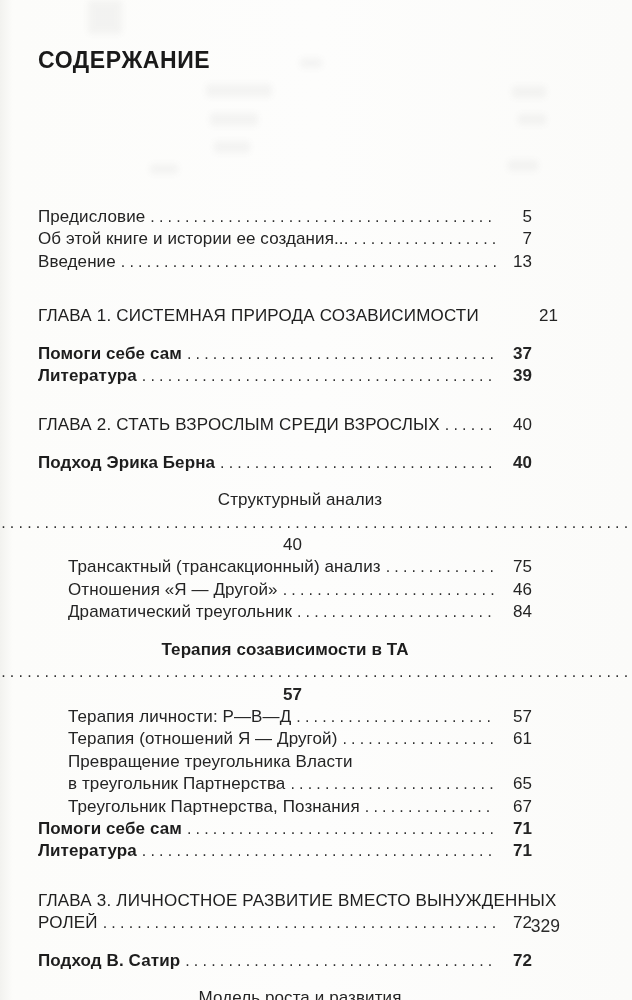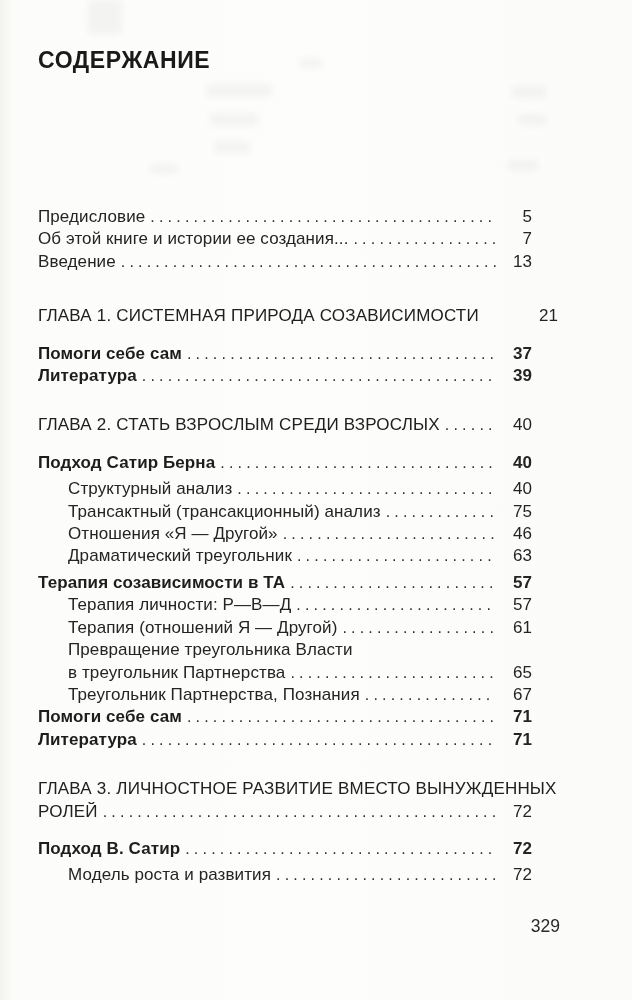--- a/index.html
+++ b/index.html
@@ -51,21 +51,21 @@
   .pagenum{
     flex:0 0 auto;
     min-width:34px;
     text-align:right;
     color:#242424;
   }
   .row.bold .pagenum{font-weight:700;}
   .gap-xl{margin-top:32px;gap:19px;}
   .gap-lg{margin-top:27px;}
   .gap-md{margin-top:15px;}
-  .gap-xs{margin-top:4px;}
+  .gap-xs{margin-top:15px;flex-direction:column;}
   .footer-num{
     position:absolute;
     top:916px;
     right:72px;
     font-size:17.5px;
     color:#2a2a2a;
   }
   
   .ghost{
     position:absolute;
@@ -133,21 +133,21 @@
           <span class="label">Литература</span>
           <span class="leader"></span>
           <span class="pagenum">39</span>
         </div>
         <div class="row chapter gap-lg">
           <span class="label">ГЛАВА 2. СТАТЬ ВЗРОСЛЫМ СРЕДИ ВЗРОСЛЫХ</span>
           <span class="leader"></span>
           <span class="pagenum">40</span>
         </div>
         <div class="row bold gap-md">
-          <span class="label">Подход Сатир Берна</span>
+          <span class="label">Подход Эрика Берна</span>
           <span class="leader"></span>
           <span class="pagenum">40</span>
         </div>
         <div class="row indent gap-xs">
           <span class="label">Структурный анализ</span>
           <span class="leader"></span>
           <span class="pagenum">40</span>
         </div>
         <div class="row indent">
           <span class="label">Трансактный (трансакционный) анализ</span>
@@ -155,21 +155,21 @@
           <span class="pagenum">75</span>
         </div>
         <div class="row indent">
           <span class="label">Отношения «Я — Другой»</span>
           <span class="leader"></span>
           <span class="pagenum">46</span>
         </div>
         <div class="row indent">
           <span class="label">Драматический треугольник</span>
           <span class="leader"></span>
-          <span class="pagenum">63</span>
+          <span class="pagenum">84</span>
         </div>
         <div class="row bold gap-xs">
           <span class="label">Терапия созависимости в ТА</span>
           <span class="leader"></span>
           <span class="pagenum">57</span>
         </div>
         <div class="row indent">
           <span class="label">Терапия личности: Р—В—Д</span>
           <span class="leader"></span>
           <span class="pagenum">57</span>

